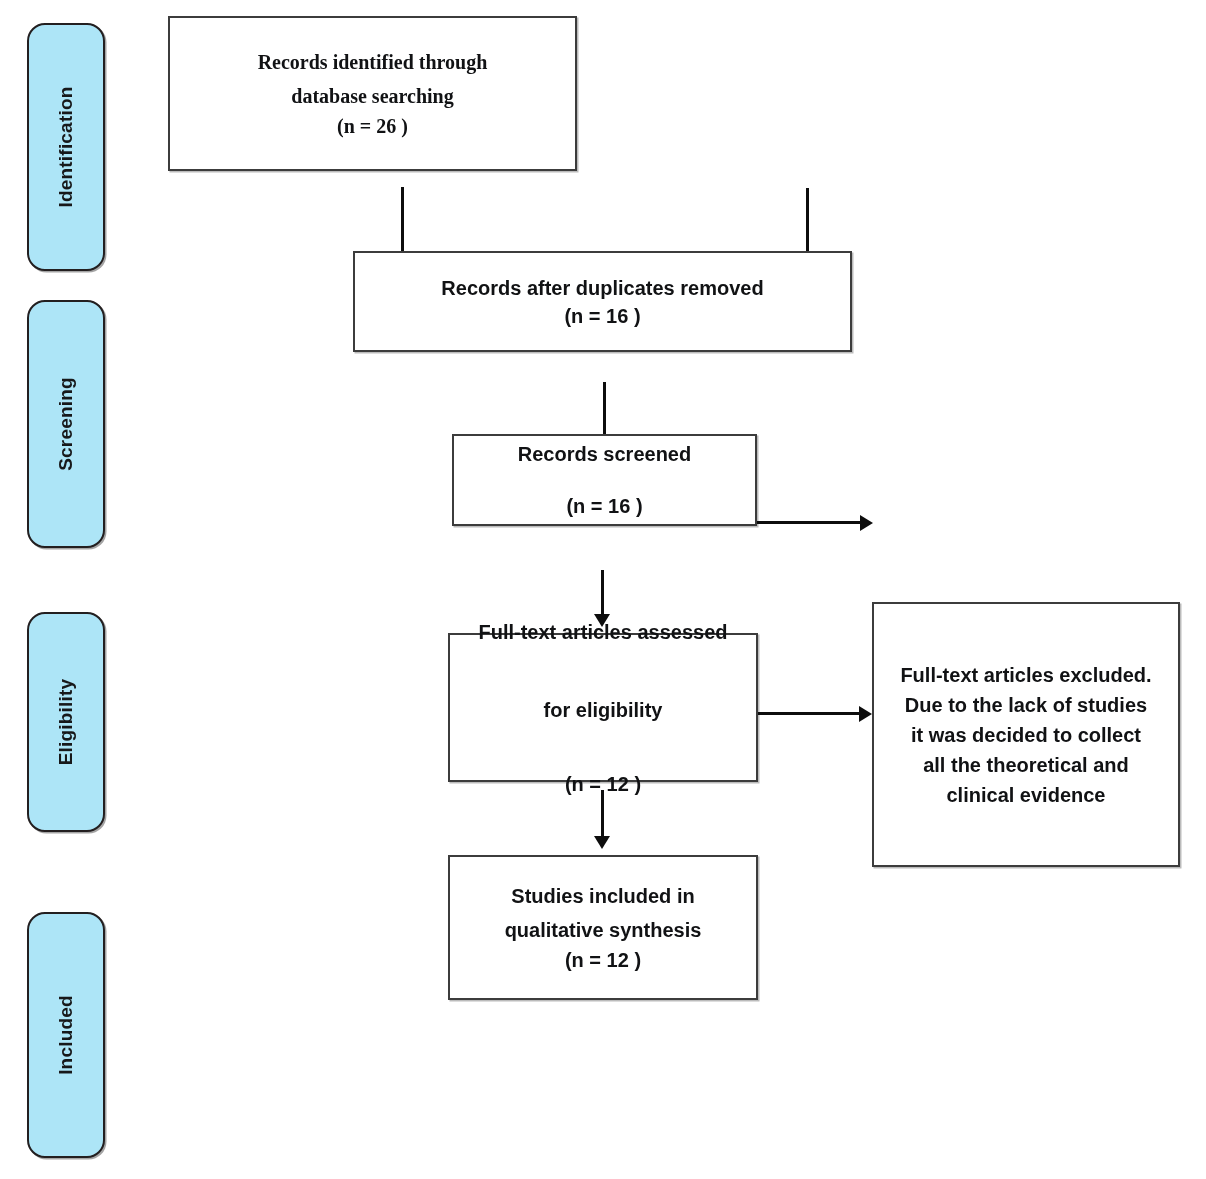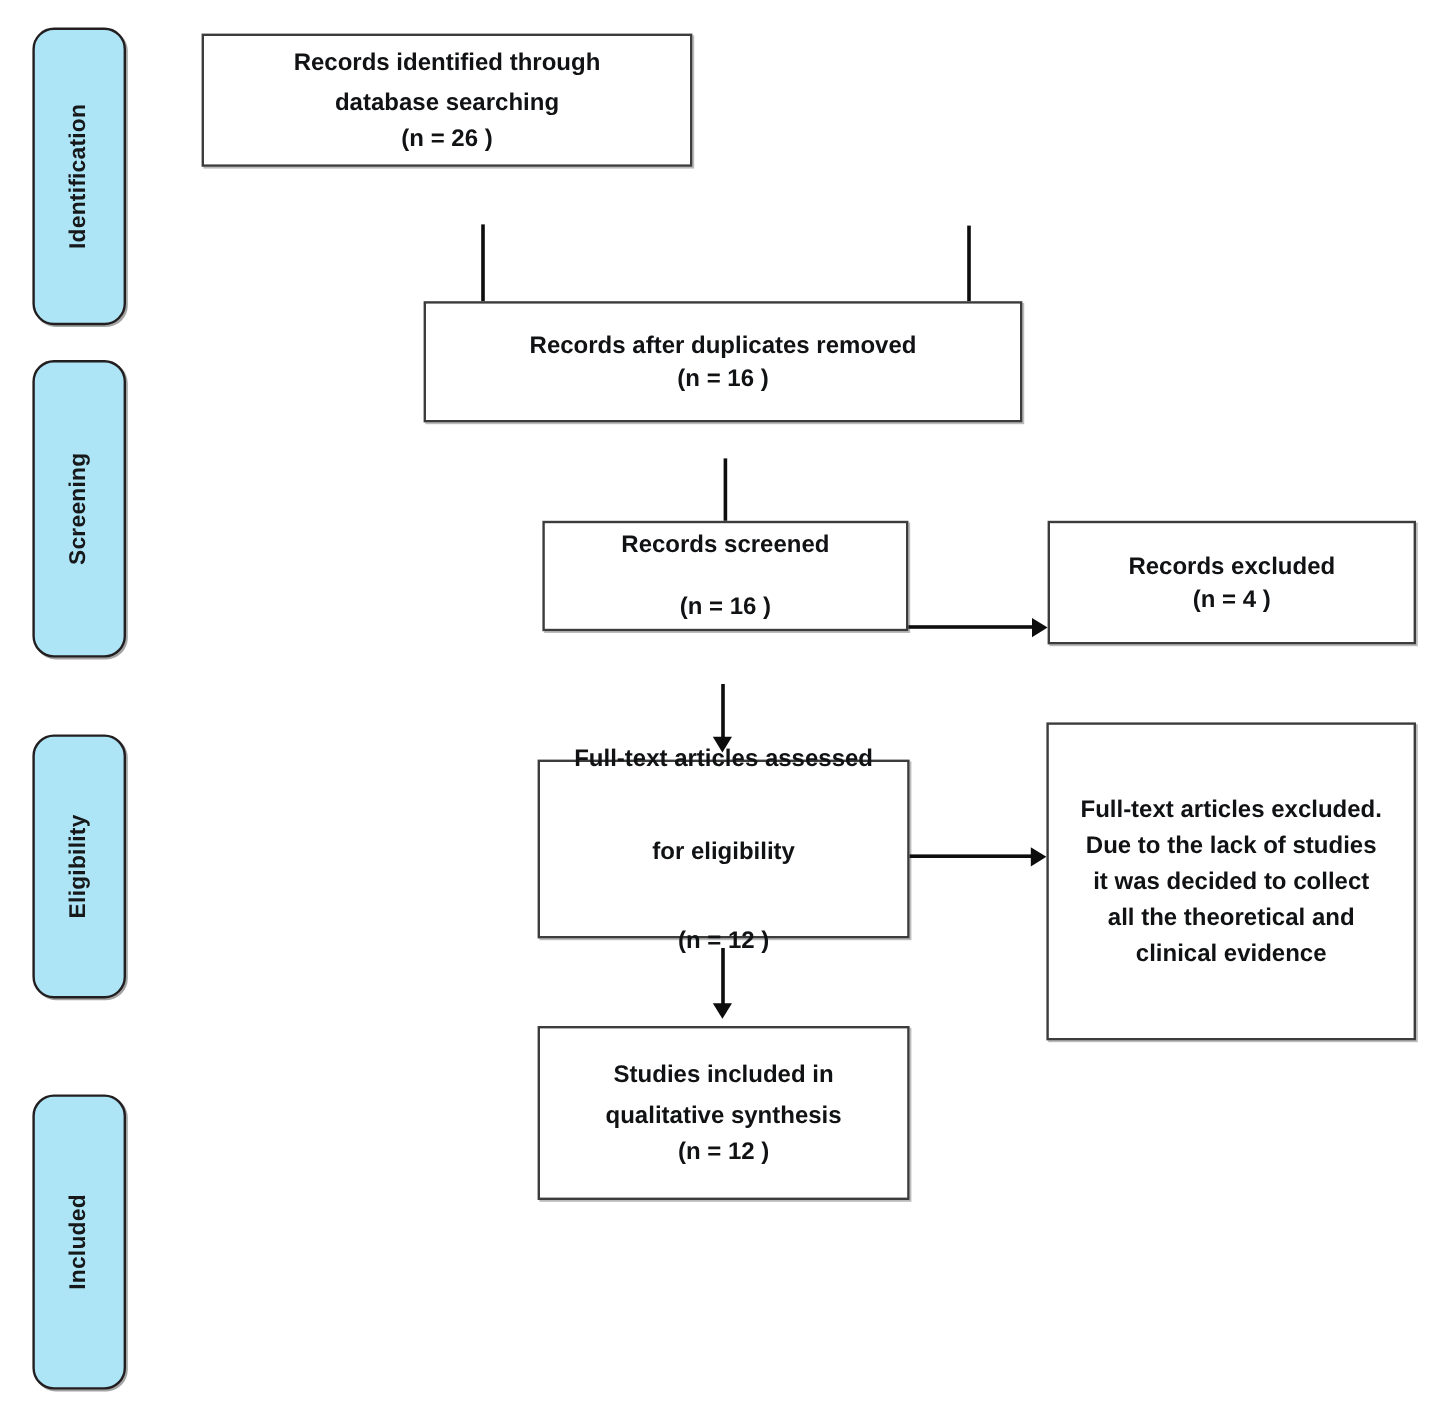--- a/index.html
+++ b/index.html
@@ -113,21 +113,21 @@
   </div>
 
   <div class="stage-pill" style="left:27px; top:612px; width:78px; height:220px;">
     <span class="stage-label">Eligibility</span>
   </div>
 
   <div class="stage-pill" style="left:27px; top:912px; width:78px; height:246px;">
     <span class="stage-label">Included</span>
   </div>
 
-  <div class="flow-box" style="left:168px; top:28px; width:409px; height:111px;">
+  <div class="flow-box" style="left:168px; top:16px; width:409px; height:155px;font-family:Liberation Serif, serif;">
     <span class="line">Records identified through</span>
     <span class="line">database searching</span>
     <span class="line count">(n = 26 )</span>
   </div>
 
 
   <div class="vline" style="left:401px; top:187px; height:66px;"></div>
   <div class="vline" style="left:806px; top:188px; height:65px;"></div>
 
   <div class="flow-box tight" style="left:353px; top:251px; width:499px; height:101px;">
@@ -139,24 +139,20 @@
   <div class="arrow-down" style="left:596px; top:468px;"></div>
 
   <div class="flow-box tight" style="left:452px; top:434px; width:305px; height:92px;gap:24px;">
     <span class="line">Records screened</span>
     <span class="line count">(n = 16 )</span>
   </div>
 
   <div class="hline" style="left:757px; top:521px; width:105px;"></div>
   <div class="arrow-right" style="left:860px; top:515px;"></div>
 
-  <div class="flow-box tight" style="left:873px; top:434px; width:307px; height:103px;">
-    <span class="line">Records excluded</span>
-    <span class="line count">(n = 4 )</span>
-  </div>
 
   <div class="vline" style="left:601px; top:570px; height:48px;"></div>
   <div class="arrow-down" style="left:594px; top:614px;"></div>
 
   <div class="flow-box" style="left:448px; top:633px; width:310px; height:149px;gap:44px;">
     <span class="line">Full-text articles assessed</span>
     <span class="line">for eligibility</span>
     <span class="line count">(n = 12 )</span>
   </div>
 

